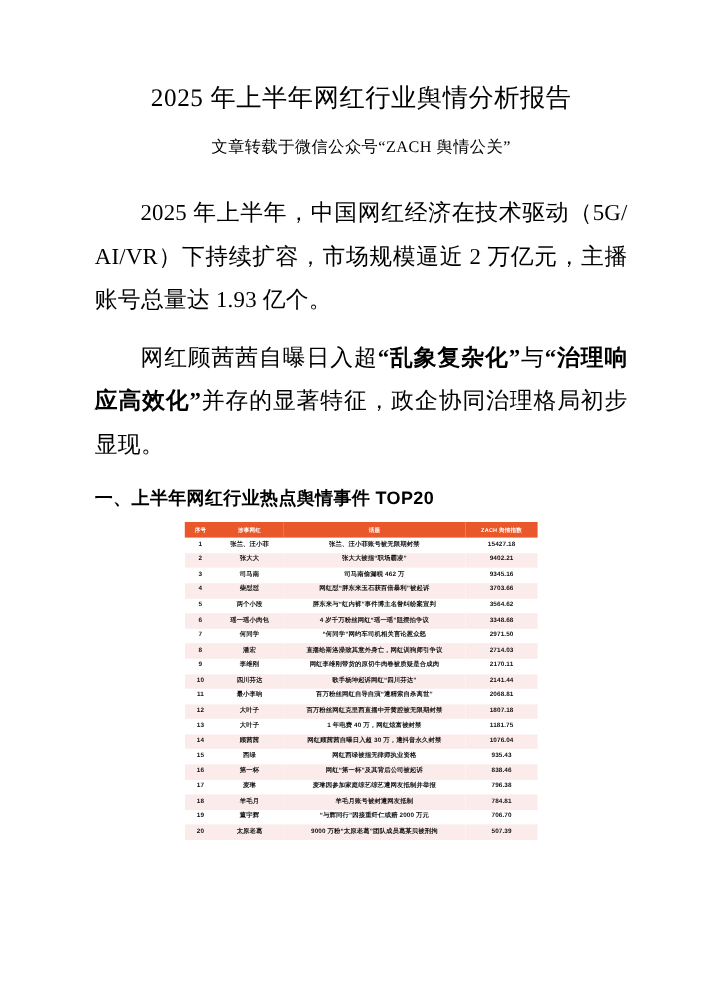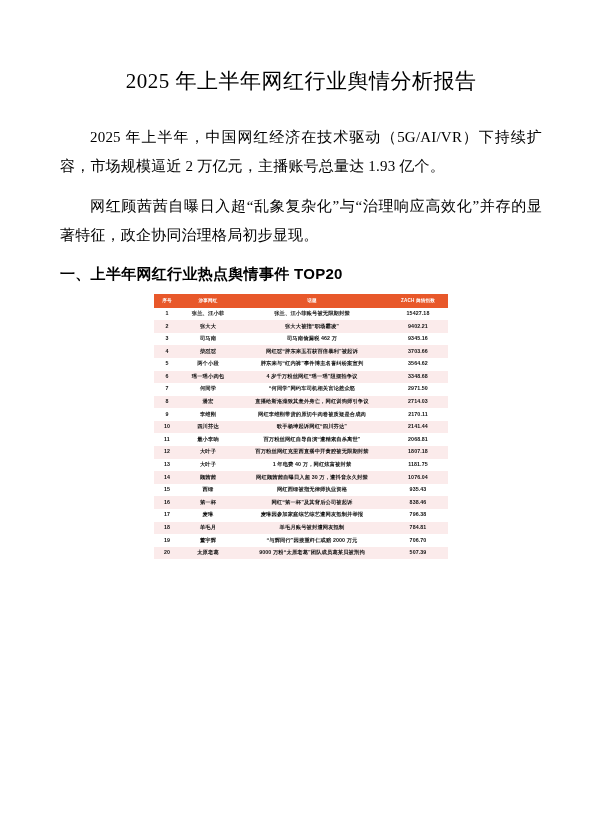--- a/index.html
+++ b/index.html
@@ -11,21 +11,21 @@
     width: 602px;
     height: 835px;
     overflow: hidden;
     font-family: "Liberation Serif", "DejaVu Serif", serif;
     color: #000000;
   }
   .page {
     width: 602px;
     height: 651px;
     box-sizing: border-box;
-    padding: 0 60px;
+    padding: 0 79px;
     position: relative;
   }
   .doc-title {
     margin: 0;
     padding-top: 68px;
     text-align: center;
     font-size: 21px;
     font-weight: normal;
     letter-spacing: 0.5px;
     line-height: 1.3;
@@ -37,32 +37,32 @@
     font-size: 13.5px;
     font-weight: normal;
     letter-spacing: 0.4px;
   }
   .body-block {
     padding-top: 17px;
   }
   p.para {
     margin: 0 0 0 0;
     padding-top: 11px;
-    font-size: 15px;
+    font-size: 19px;
     line-height: 1.92;
     text-align: justify;
     text-indent: 2em;
     letter-spacing: 0.2px;
     word-break: break-all;
   }
   .hl {
     color: #e8853d;
   }
   .bold {
-    font-weight: normal;
+    font-weight: bold;
   }
   h2.section-heading {
     margin: 0;
     padding-top: 16px;
     font-size: 15px;
     font-weight: bold;
     font-family: Liberation Sans, sans-serif;
     letter-spacing: 0.3px;
   }
   
@@ -109,20 +109,21 @@
   .col-index { width: 60px; }
   td.cell-index { font-variant-numeric: tabular-nums; }
 </style>
 </head>
 <body>
 
 <div class="page">
 
   <h1 class="doc-title">2025 年上半年网红行业舆情分析报告</h1>
 
+  <div class="doc-subtitle">文章转载于微信公众号“ZACH 舆情公关”</div>
 
   <div class="body-block">
 
     <p class="para">
       <span>2025 年上半年，中国网红经济在技术驱动（5G/AI/VR）下持续扩容，市场规模逼近 2 万亿元，主播账号总量达 1.93 亿个。</span>
     </p>
 
 
     <p class="para">
       <span>网红顾茜茜自曝日入超</span><span class="bold">“乱象复杂化”</span><span>与</span><span class="bold">“治理响应高效化”</span><span>并存的显著特征，政企协同治理格局初步显现。</span>

